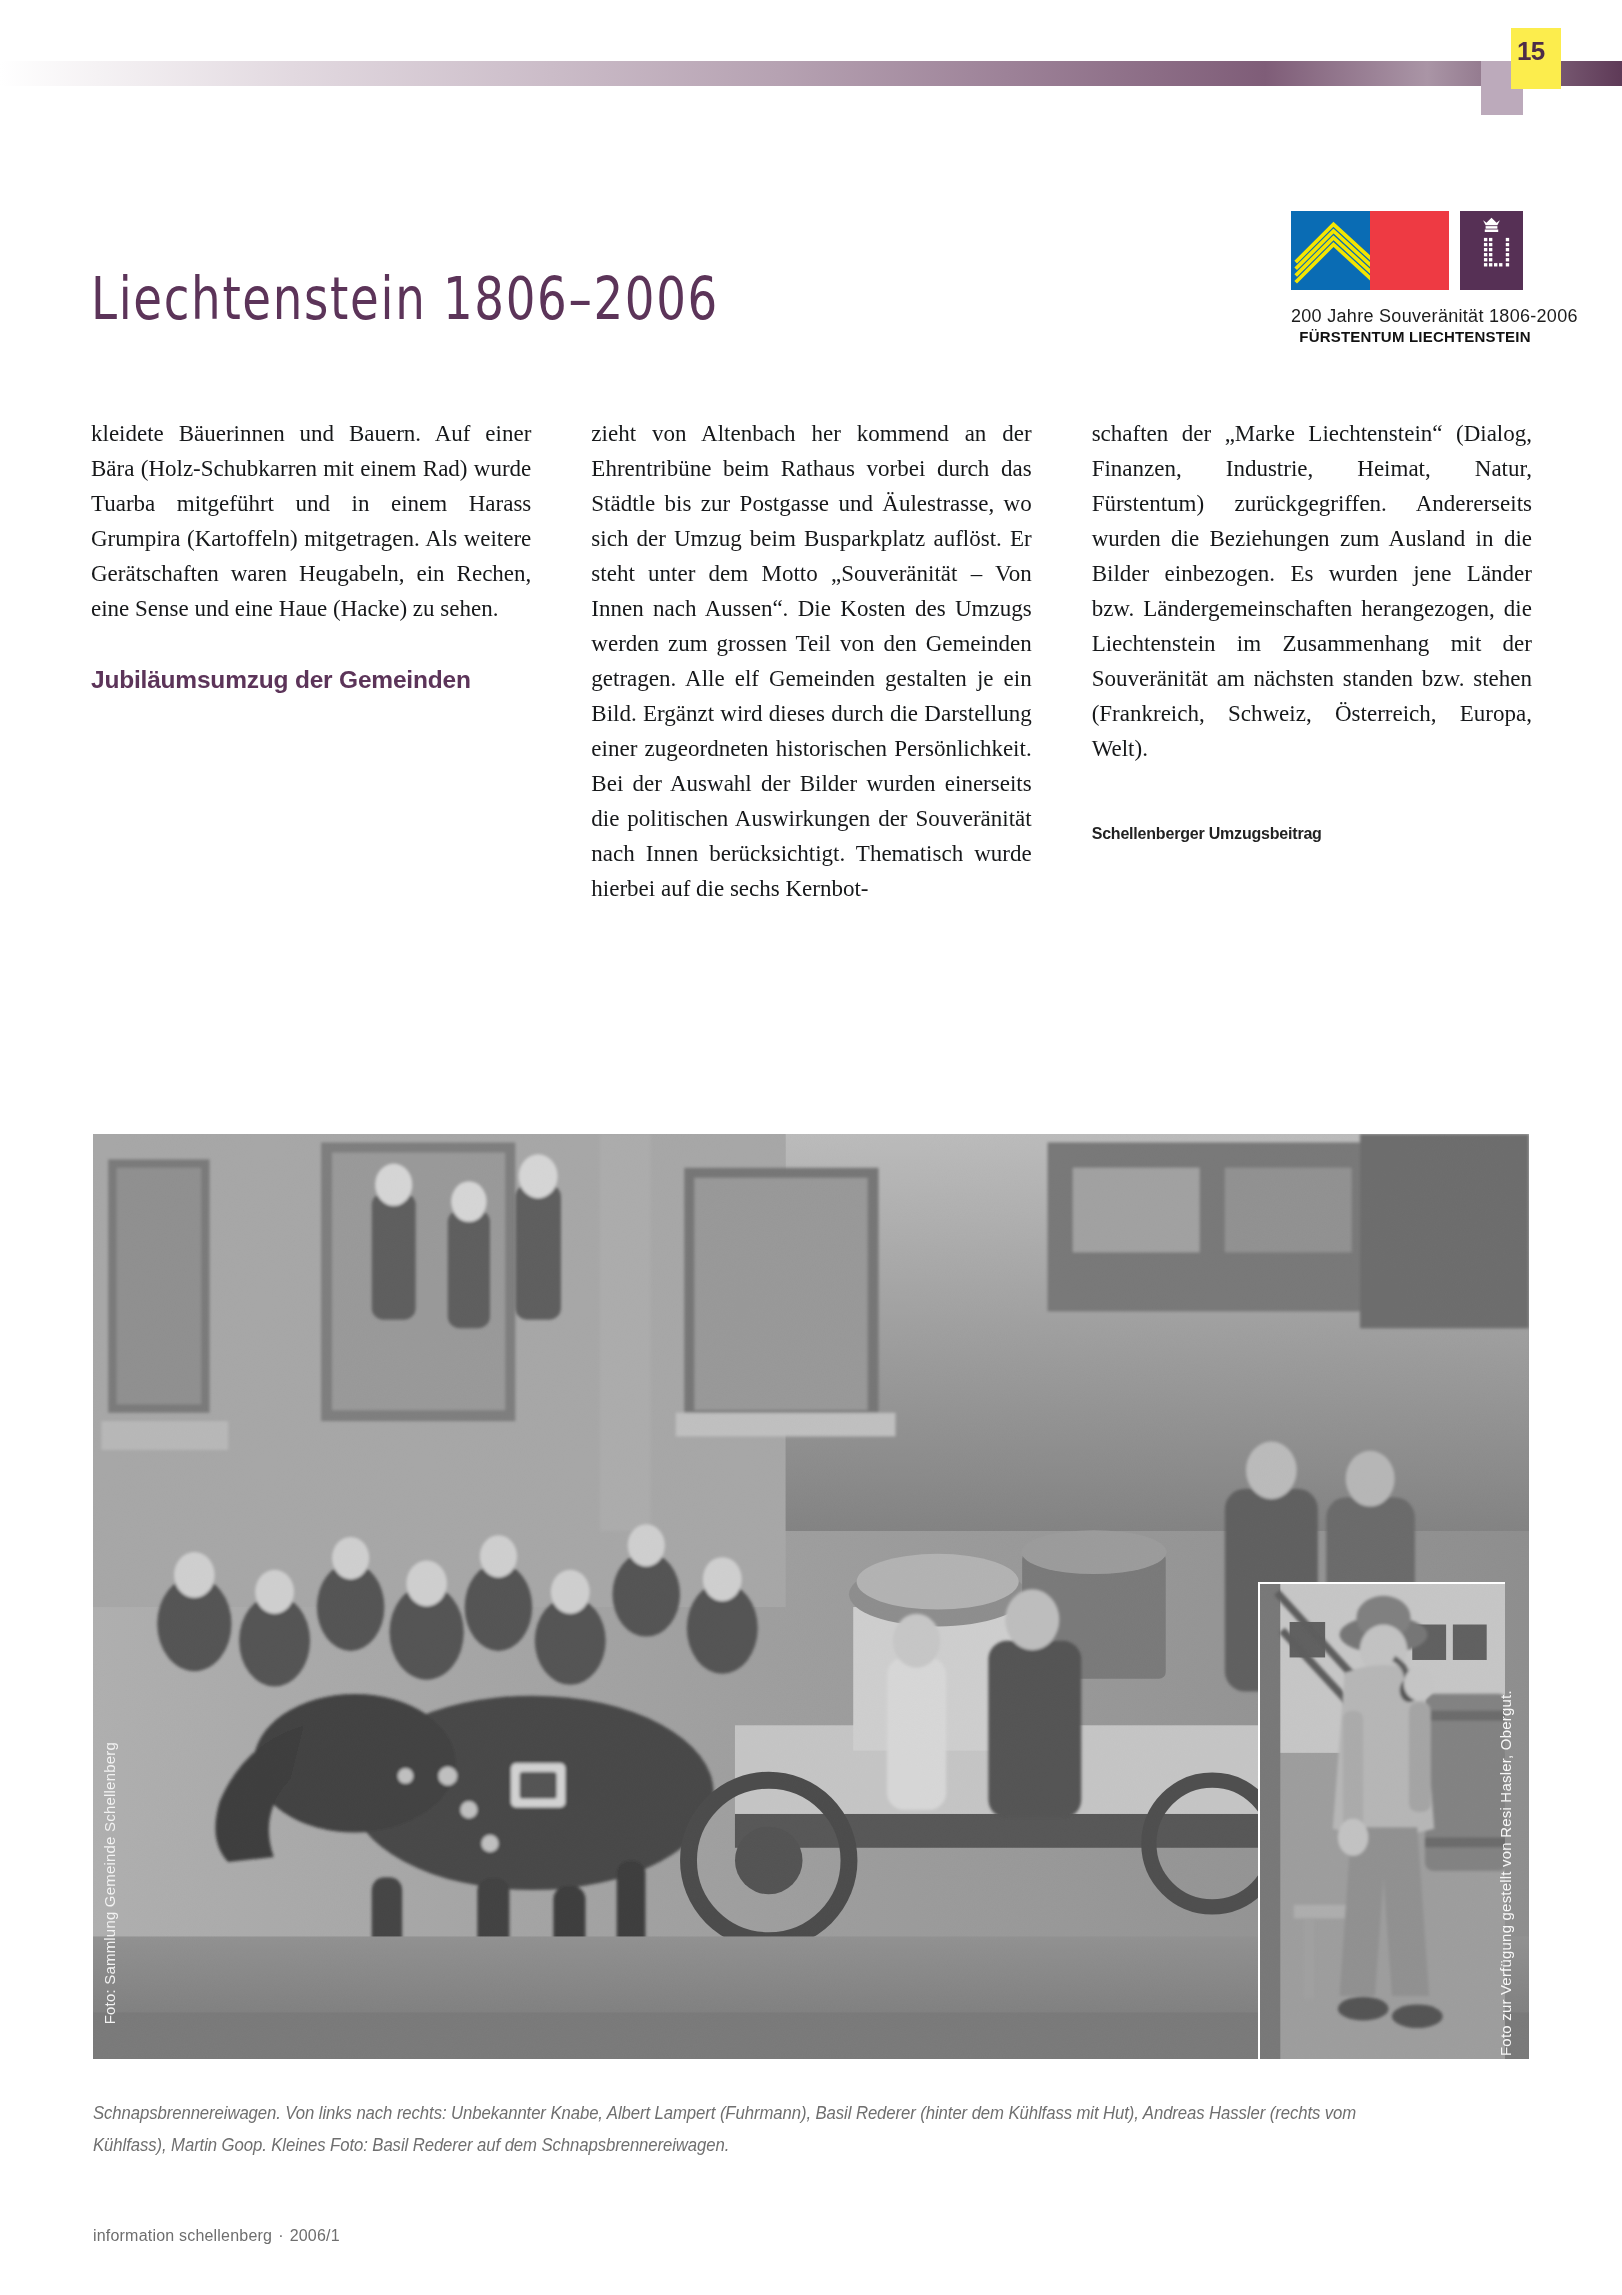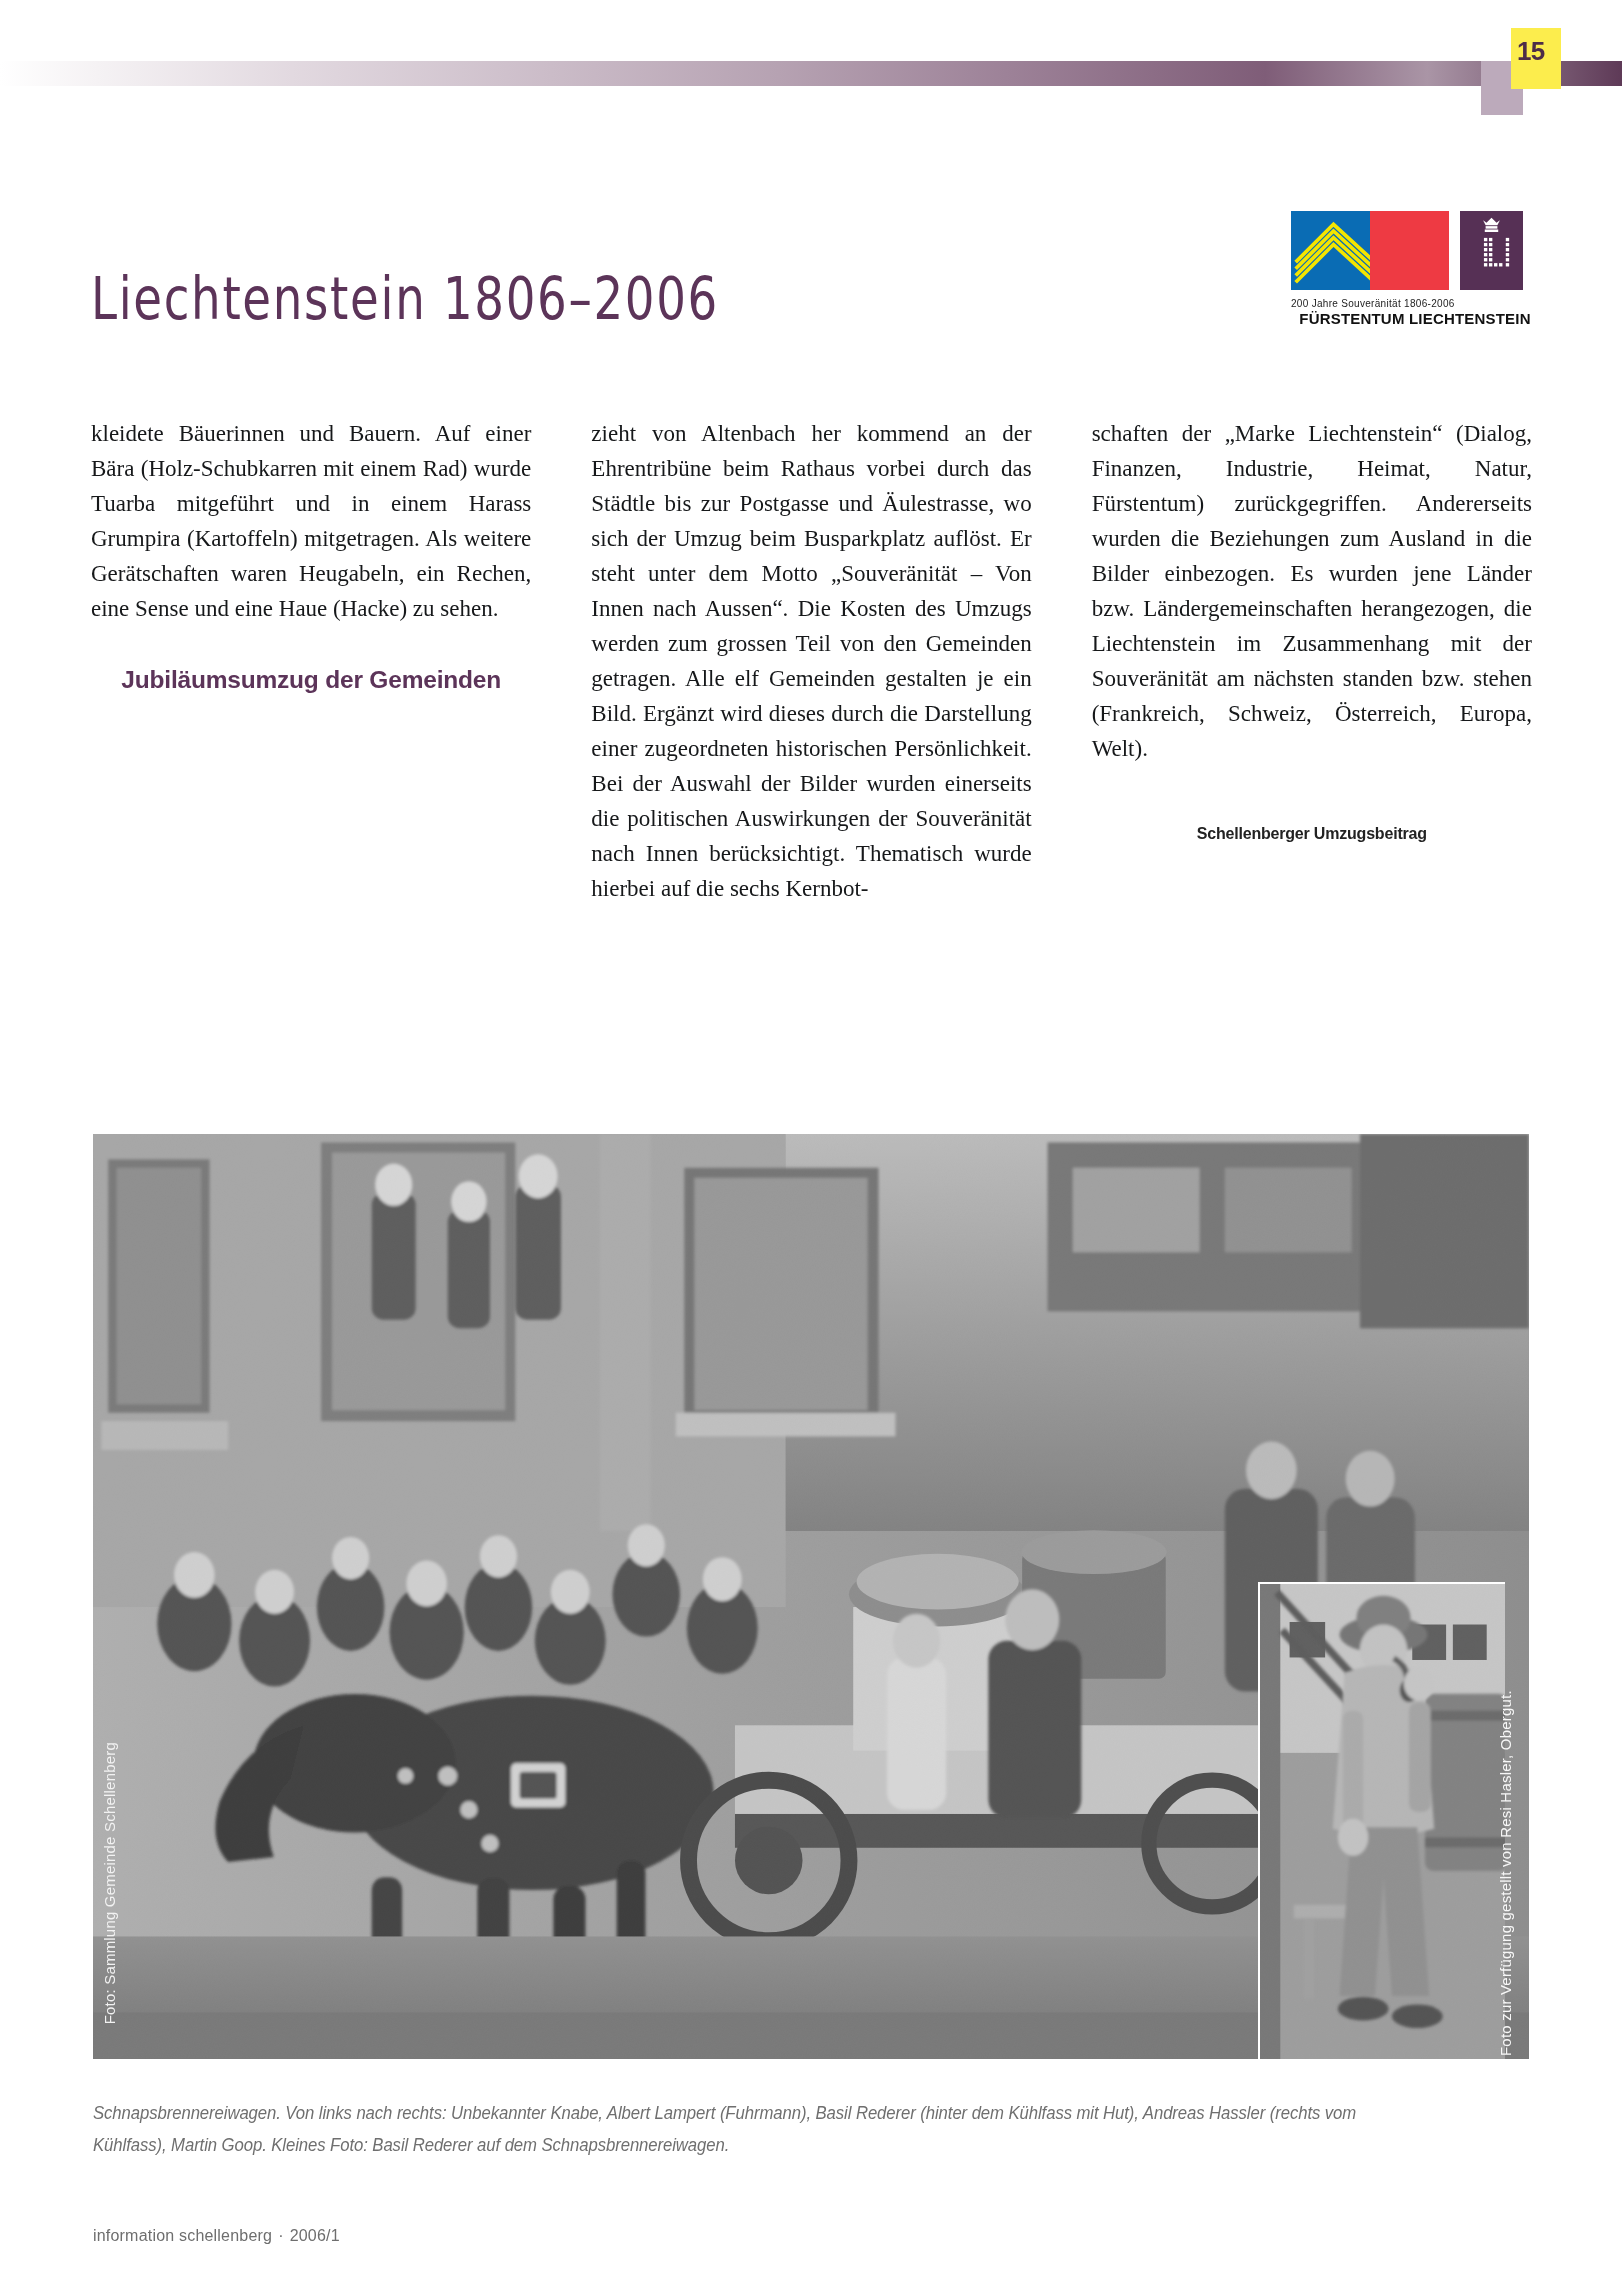--- a/index.html
+++ b/index.html
@@ -113,22 +113,22 @@
 
   .logo-crest {
     width: 63px;
     height: 79px;
     background: #563055;
     margin-left: 10px;
     position: relative;
   }
 
   .logo-caption-1 {
-    margin-top: 8px;
-    font-size: 10px;
+    margin-top: 16px;
+    font-size: 18px;
     color: #1c1c1c;
     letter-spacing: 0.3px;
     font-weight: 400;
     white-space: nowrap;
   }
   .logo-caption-2 {
     margin-top: 0.8px;
     font-size: 15px;
     color: #111111;
     letter-spacing: 0.2px;
@@ -177,21 +177,20 @@
 
   .sub-head {
     font-family: "Liberation Sans", sans-serif;
     font-size: 24.5px;
     font-weight: 700;
     line-height: 33px;
     color: #5c3459;
     margin-top: 37px;
     margin-bottom: 18.6px;
     letter-spacing: -0.2px;
-    text-align: center;
   }
 
   .col-3 .sub-head {
     color: #222222;
     margin-top: 51px;
     margin-bottom: 17px;
     font-size: 16px;
   }
 
   

